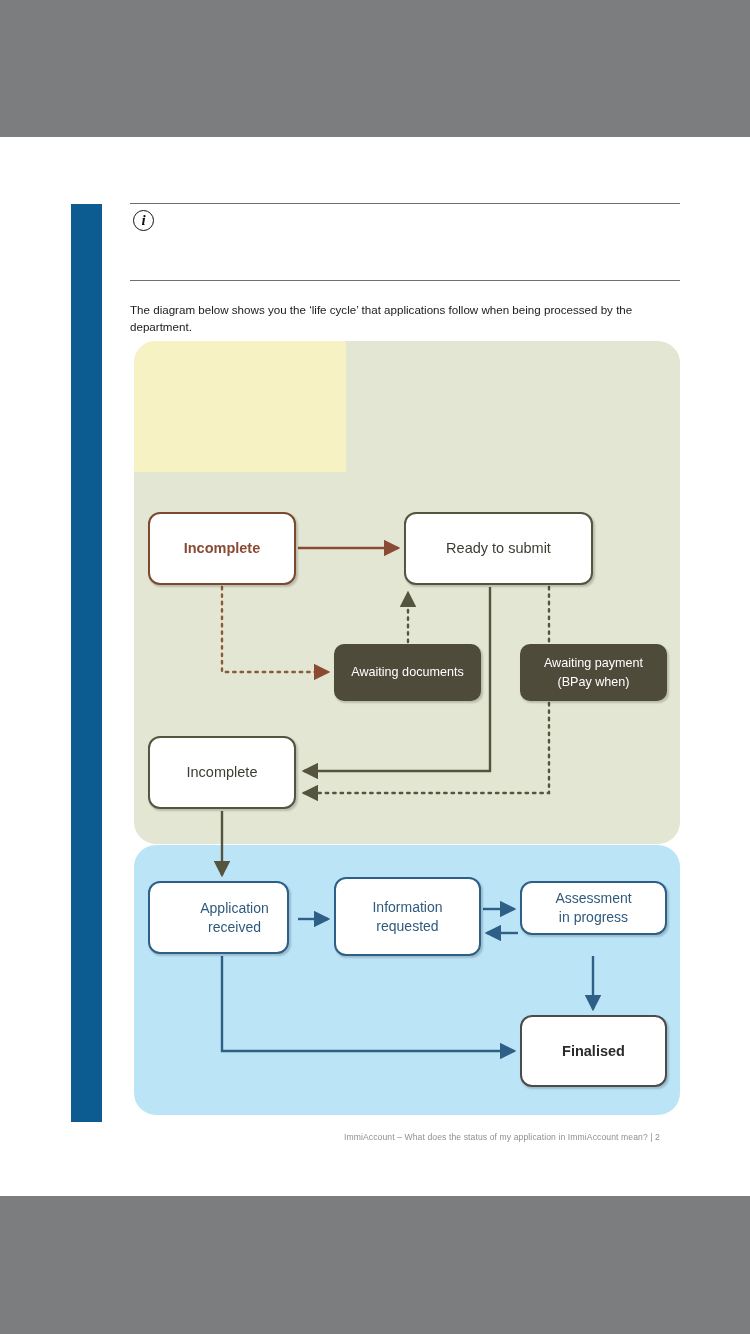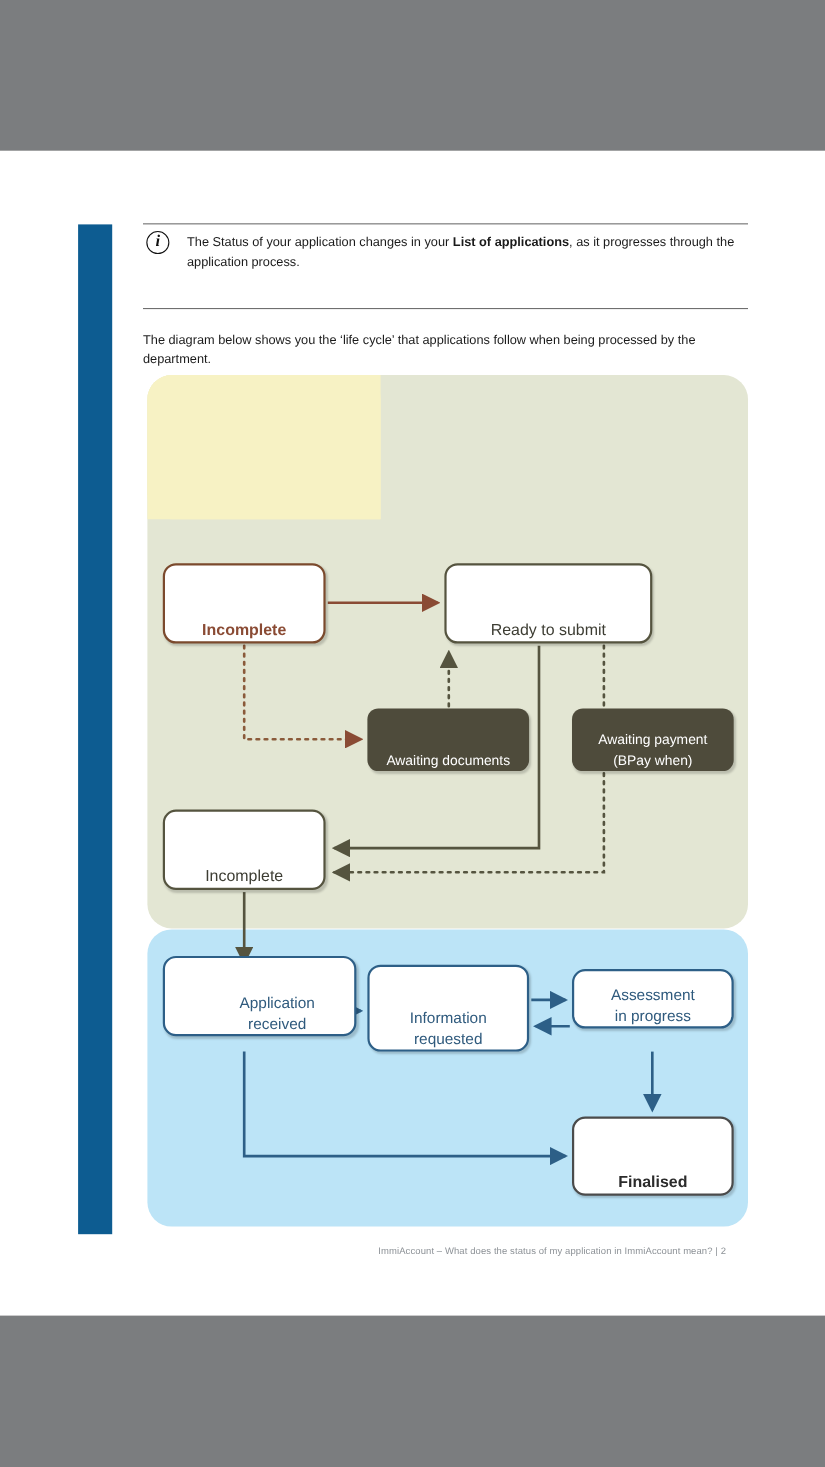--- a/index.html
+++ b/index.html
@@ -111,21 +111,21 @@
   .panel-blue {
     left: 0; top: 504px; width: 546px; height: 270px;
     background: #bce4f7;
     border-radius: 22px;
   }
 
   .node {
     position: absolute;
     box-sizing: border-box;
     display: flex;
-    align-items: flex-end;
+    align-items: center;
     justify-content: center;
     text-align: center;
     border-radius: 12px;
     background: #ffffff;
   }
   .node-label { line-height: 19px; }
 
   .node-incomplete {
     left: 14px; top: 171px; width: 148px; height: 73px;
     border: 2.6px solid #7b4a2d;
@@ -159,21 +159,21 @@
     font-size: 14.5px;
     box-shadow: 1.5px 2px 2px rgba(0,0,0,0.18);
   }
 
   .node-blue {
     border: 2.2px solid #2d5f87;
     color: #2f5a7d;
     font-size: 14px;
     box-shadow: 1.5px 2px 2px rgba(0,0,0,0.18);
   }
-  .node-app-received { left: 14px; top: 528px; width: 176px; height: 73px; padding-left: 32px; }
+  .node-app-received { left: 14px; top: 540px; width: 141px; height: 73px; padding-left: 32px; }
   .node-info-req     { left: 200px; top: 536px; width: 147px; height: 79px; }
   .node-assessment   { left: 386px; top: 540px; width: 147px; height: 54px; }
   .node-finalised {
     left: 386px; top: 674px; width: 147px; height: 72px;
     border: 2.2px solid #4b4b4b;
     color: #2b2b2b;
     font-weight: bold;
     font-size: 14.5px;
     box-shadow: 1.5px 2px 2px rgba(0,0,0,0.18);
   }
@@ -203,21 +203,20 @@
 <body>
 
 <div class="page">
 
   <div class="side-bar"></div>
 
   <div class="callout">
     <div class="rule"></div>
     <div class="callout-body">
       <div class="info-icon">i</div>
-      <div class="callout-text"><span>The Status of your application changes in your </span><b>List of applications</b><span>, as it progresses through the application process.</span></div>
     </div>
     <div class="rule"></div>
   </div>
 
   <div class="intro">The diagram below shows you the ‘life cycle’ that applications follow when being processed by the department.</div>
 
   <div class="diagram">
 
     <div class="panel panel-green"></div>
     <div class="panel panel-green-mask"></div>

